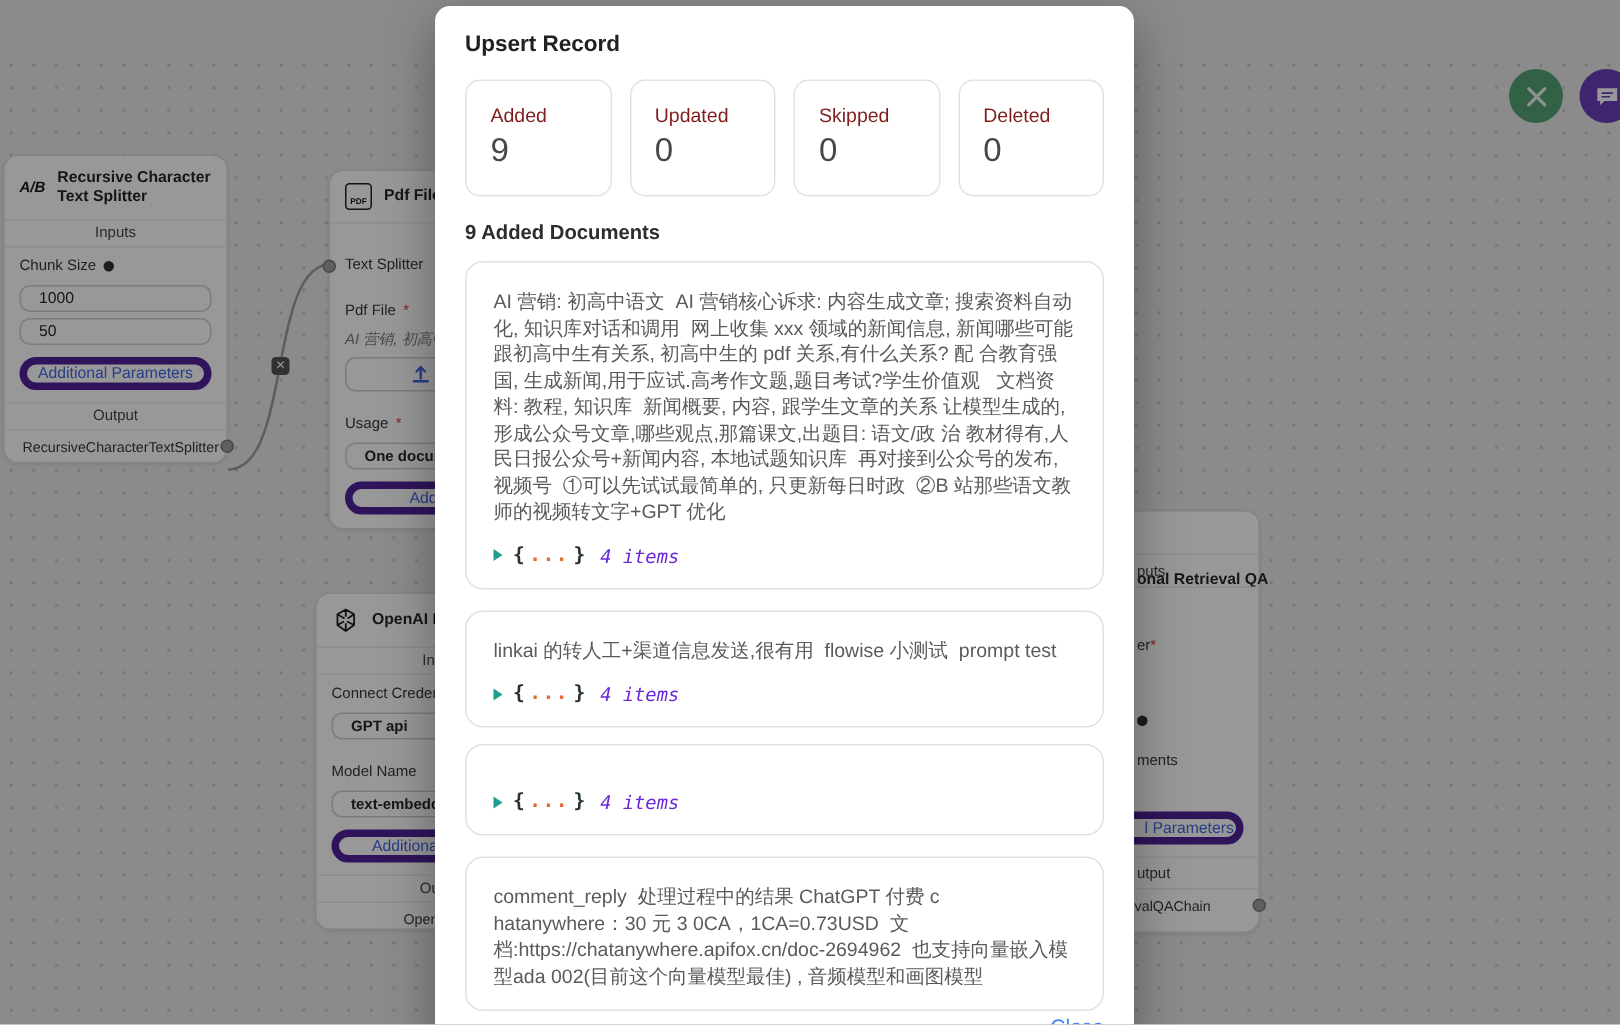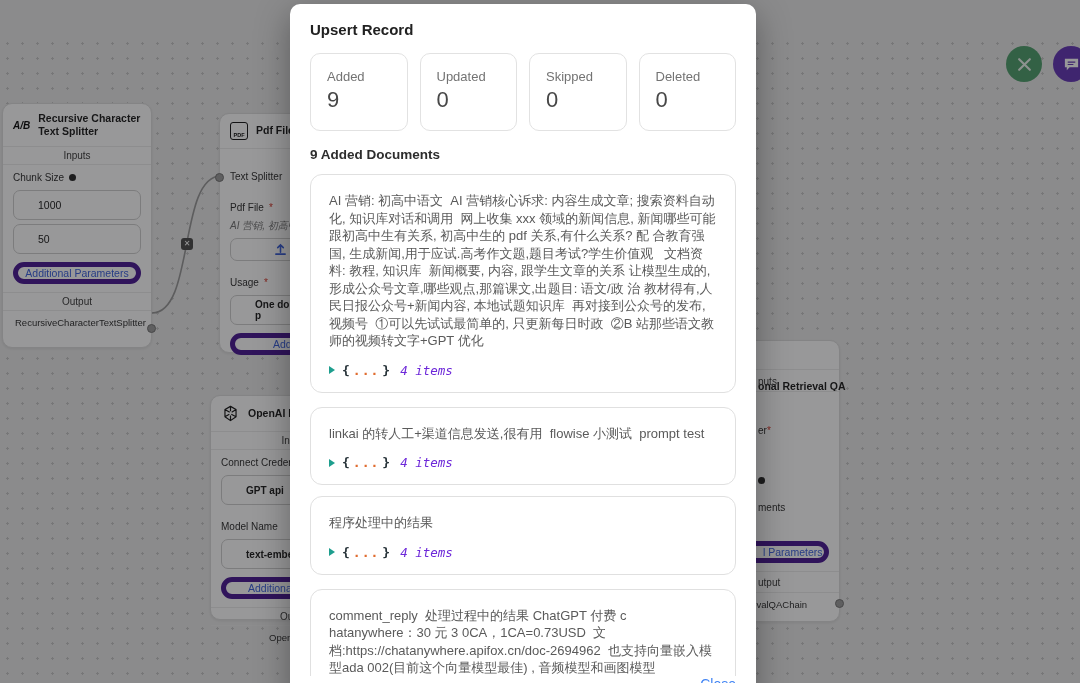--- a/index.html
+++ b/index.html
@@ -22,40 +22,40 @@
   .edge-del { position:absolute; left:181px; top:238px; width:12px; height:12px; background:#4e4e4e; border-radius:3px; color:#fff; font-size:8px; line-height:12px; text-align:center; z-index:3; }
 
   .node { position:absolute; background:#fff; border:1px solid #dcdcdc; border-radius:10px; z-index:3; box-shadow:0 1px 3px rgba(0,0,0,.08); }
   .node-head { display:flex; align-items:center; gap:8px; padding:8px 10px; }
   .node-title { font-size:10.5px; font-weight:bold; color:#1f1f1f; line-height:1.25; }
   .nd { border-top:1px solid #ececec; }
   .bar { text-align:center; font-size:10px; color:#3f3f3f; padding:3px 0; }
   .flabel { font-size:10px; color:#333; padding:7px 10px 6px; display:flex; align-items:center; gap:5px; }
   .req { color:#d43a2f; }
   .info-dot { width:7px; height:7px; border-radius:50%; background:#2b2b2b; display:inline-block; }
-  .finput { margin:1px 10px 4px; height:30px; border:1px solid #cfcfcf; border-radius:7px; font-size:10.5px; color:#222; display:flex; align-items:center; padding-left:24px; background:#fff; }
+  .finput { margin:1px 10px 4px; height:18px; border:1px solid #cfcfcf; border-radius:7px; font-size:10.5px; color:#222; display:flex; align-items:center; padding-left:12px; background:#fff; }
   .pill { margin:8px 10px; height:22px; border:5px solid #4c1d95; border-radius:12px; color:#3e63dd; font-size:10.5px; display:flex; align-items:center; justify-content:center; background:#fff; }
-  .anchor-row { position:relative; font-size:9.5px; color:#333; text-align:right; padding:6px 12px 19px; }
+  .anchor-row { position:relative; font-size:9.5px; color:#333; text-align:right; padding:6px 12px 4px; }
   .handle { position:absolute; width:9px; height:9px; border-radius:50%; background:#9e9e9e; border:1.5px solid #757575; }
   .ab-icon { font-size:10px; font-weight:bold; color:#111; font-style:italic; }
   .pdf-icon { width:18px; height:18px; border:1.5px solid #1a1a1a; border-radius:3px; font-size:5.5px; font-weight:bold; display:flex; align-items:flex-end; justify-content:center; padding-bottom:1px; color:#111; }
   .frag { position:absolute; font-size:10px; color:#333; white-space:nowrap; }
 
   
   .fab { position:absolute; width:36px; height:36px; border-radius:50%; display:flex; align-items:center; justify-content:center; z-index:6; }
   .fab-close { left:1006px; top:46px; background:#52a06e; }
   .fab-chat { left:1053px; top:46px; background:#673ab7; }
 
   
   .overlay { position:absolute; inset:0; background:rgba(10,10,12,.42); z-index:50; }
   .modal { position:absolute; left:290px; top:4px; width:466px; height:700px; background:#fff; border-radius:10px; box-shadow:0 10px 34px rgba(0,0,0,.35); z-index:100; }
   .modal-title { position:absolute; left:20px; top:17px; font-size:15px; font-weight:bold; color:#212121; }
   .stats { position:absolute; left:20px; right:20px; top:49px; display:flex; gap:12px; }
   .stat-card { flex:1; height:78px; border:1px solid #e2e2e2; border-radius:10px; padding:15px 16px; }
-  .stat-label { font-size:13px; color:#737373; margin-bottom:3px; }
+  .stat-label { font-size:13px; color:#7f1d1d; margin-bottom:3px; }
   .stat-value { font-size:22px; color:#474747; font-weight:500; }
   .section-title { position:absolute; left:20px; top:143px; font-size:13.5px; font-weight:bold; color:#2d2d2d; }
   .doclist { position:absolute; left:20px; right:20px; top:170px; height:502px; overflow:hidden; }
   .doc-card { border:1px solid #e0e0e0; border-radius:12px; padding:17px 18px 14px; background:#fff; }
   .doc-text { font-size:13px; line-height:17.5px; color:#5a5a5a; white-space:pre-wrap; word-break:break-word; }
   .expander { display:flex; align-items:center; gap:3px; margin-top:13px; font-family:"DejaVu Sans Mono",monospace; }
   .exp-arrow { width:0; height:0; border-left:6px solid #1e9e8e; border-top:4px solid transparent; border-bottom:4px solid transparent; margin-right:4px; }
   .exp-brace { color:#263238; font-weight:bold; font-size:13px; }
   .exp-dots { color:#e06c2f; font-weight:bold; font-size:13px; letter-spacing:1px; }
   .exp-items { color:#6d28d9; font-style:italic; font-size:12.5px; margin-left:7px; }
@@ -223,21 +223,20 @@
         <div class="doc-text">linkai 的转人工+渠道信息发送,很有用  flowise 小测试  prompt test</div>
         <div class="expander">
           <span class="exp-arrow"></span>
           <span class="exp-brace">{</span>
           <span class="exp-dots">...</span>
           <span class="exp-brace">}</span>
           <span class="exp-items">4 items</span>
         </div>
       </div>
       <div class="doc-card m3">
-        <div class="doc-text">程序处理中的结果</div>
         <div class="expander">
           <span class="exp-arrow"></span>
           <span class="exp-brace">{</span>
           <span class="exp-dots">...</span>
           <span class="exp-brace">}</span>
           <span class="exp-items">4 items</span>
         </div>
       </div>
       <div class="doc-card m4">
         <div class="doc-text">comment_reply  处理过程中的结果 ChatGPT 付费 c hatanywhere：30 元 3 0CA，1CA=0.73USD  文档:https://chatanywhere.apifox.cn/doc-2694962  也支持向量嵌入模型ada 002(目前这个向量模型最佳) , 音频模型和画图模型</div>

